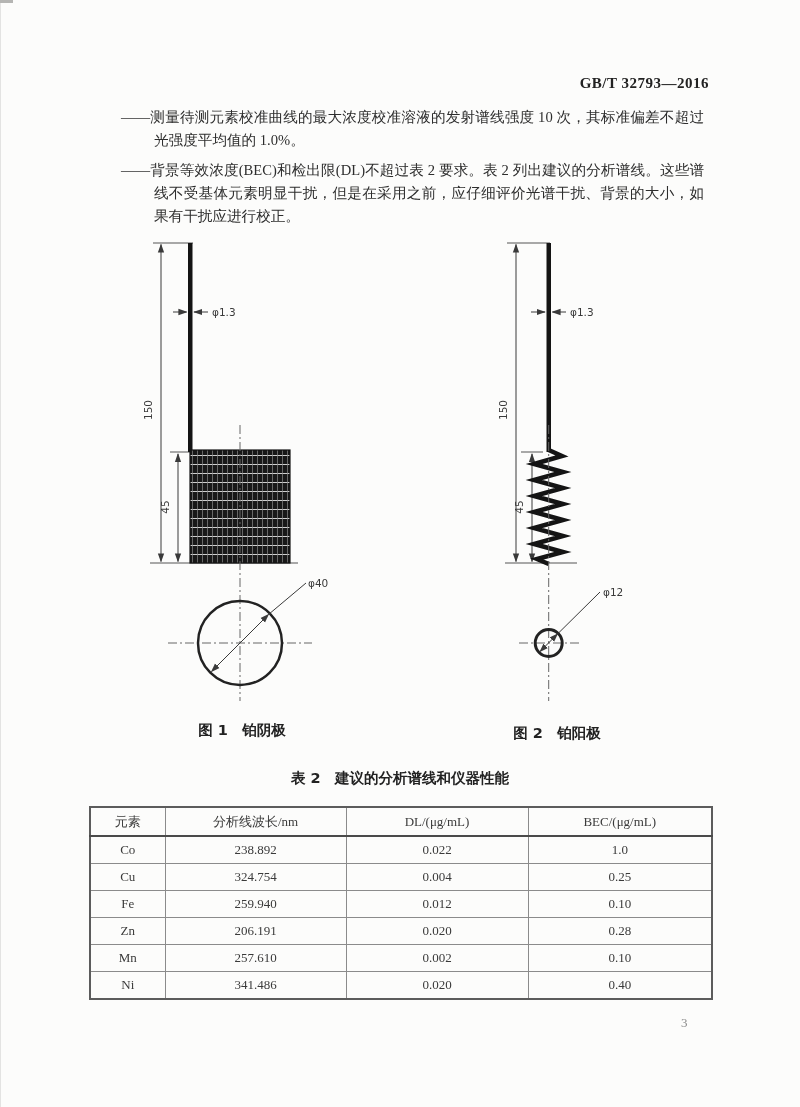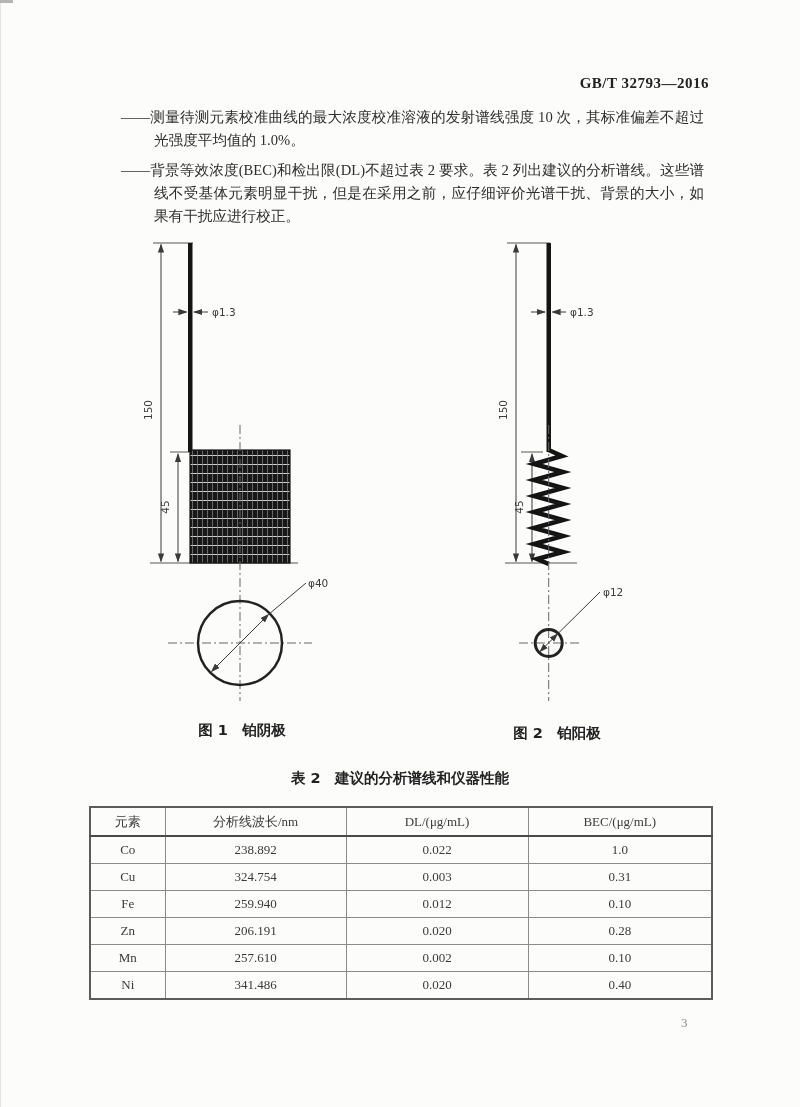--- a/index.html
+++ b/index.html
@@ -158,22 +158,22 @@
       <tbody>
         <tr>
           <td>Co</td>
           <td>238.892</td>
           <td>0.022</td>
           <td>1.0</td>
         </tr>
         <tr>
           <td>Cu</td>
           <td>324.754</td>
-          <td>0.003</td>
-          <td>0.31</td>
+          <td>0.004</td>
+          <td>0.25</td>
         </tr>
         <tr>
           <td>Fe</td>
           <td>259.940</td>
           <td>0.012</td>
           <td>0.10</td>
         </tr>
         <tr>
           <td>Zn</td>
           <td>206.191</td>

